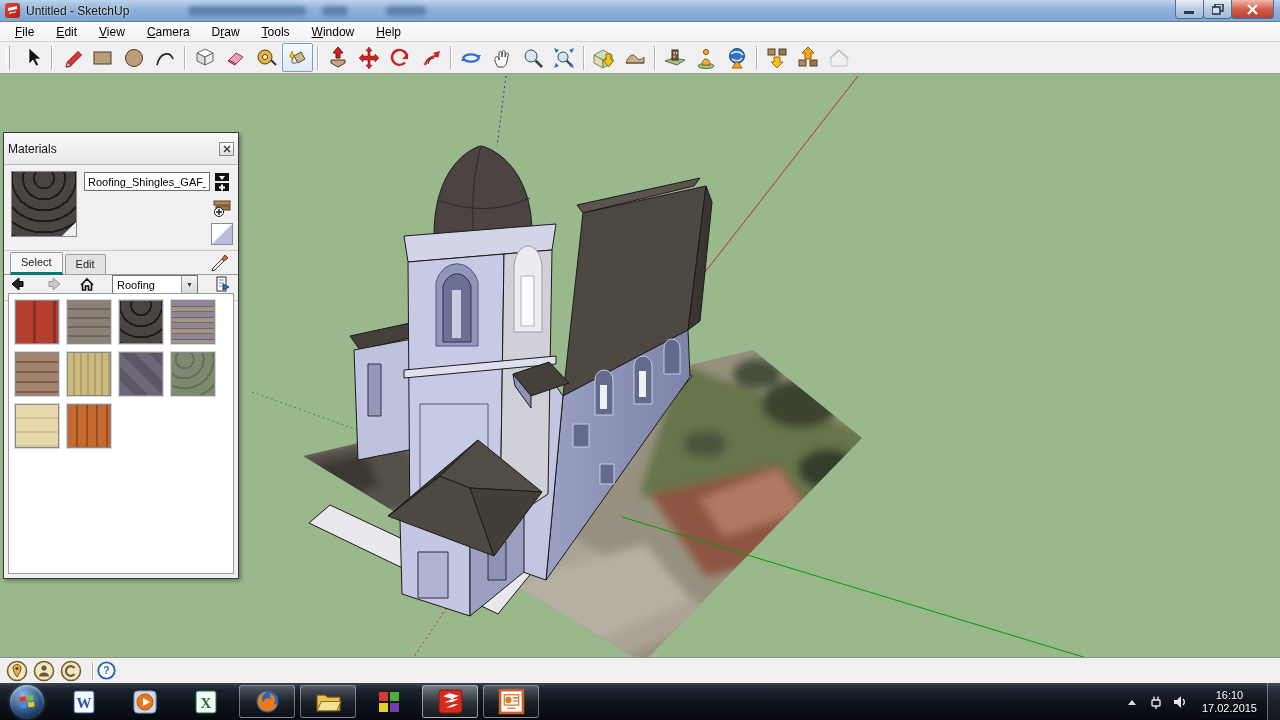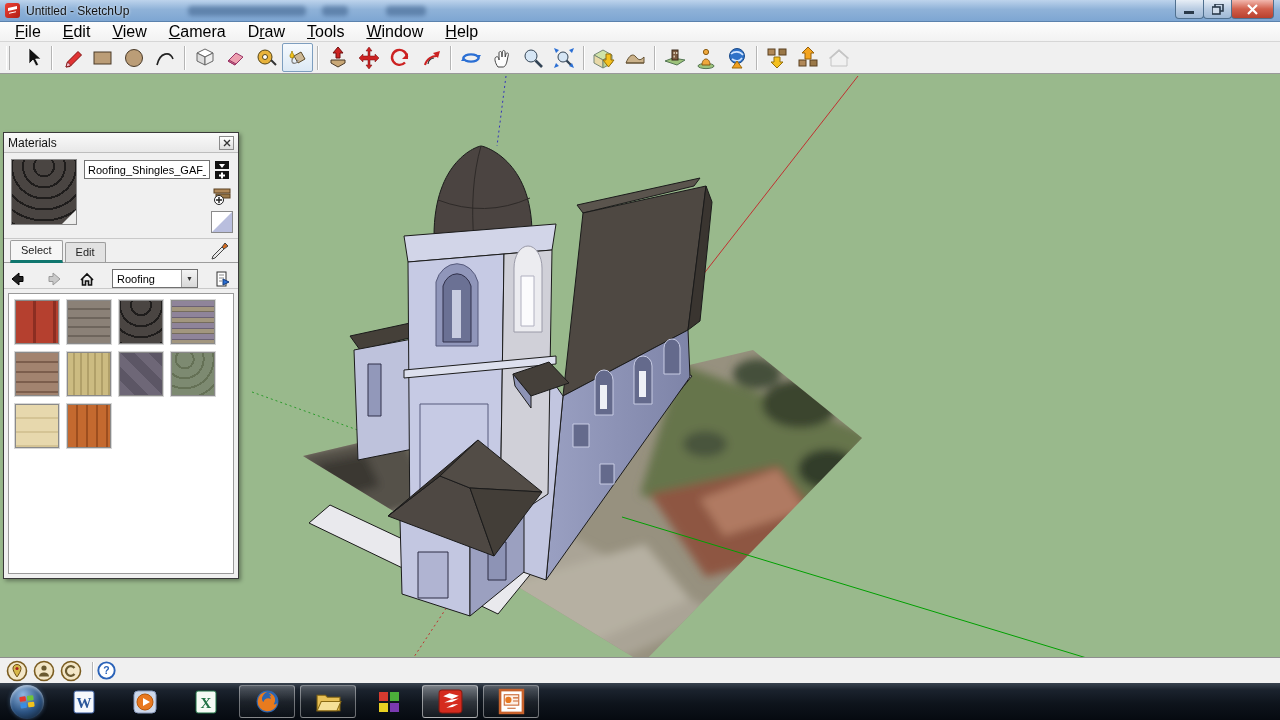--- a/index.html
+++ b/index.html
@@ -19,59 +19,59 @@
   .winbtns{position:absolute;right:6px;top:0;display:flex}
   .winbtn{width:29px;height:19px;display:flex;align-items:center;justify-content:center;
     background:linear-gradient(#e7eef6,#b9cce2 50%,#9fb9d6);border:1px solid #50708f;border-top:none;
     border-radius:0 0 4px 4px;margin-left:-1px}
   .winbtn.close{width:43px;background:linear-gradient(#f2b8ae,#d2604c 50%,#b8402e)}
   .winbtn svg{display:block}
 
   
   .menubar{position:absolute;left:0;top:22px;width:1280px;height:20px;background:linear-gradient(#fdfdfd,#f2f2f2);
     border-bottom:1px solid #d6d6d6;display:flex;align-items:center;padding-left:4px}
-  .menu-item{font-size:16px;color:#000;padding:12px 11px;cursor:default}
+  .menu-item{font-size:12px;color:#000;padding:12px 11px;cursor:default}
   .menu-item u{text-decoration:underline}
 
   
   .toolbar{position:absolute;left:0;top:42px;width:1280px;height:32px;background:#f0f0f0;
     border-bottom:1px solid #9a9a9a;display:flex;align-items:center;padding-left:6px}
   .tgrip{width:4px;height:24px;border-left:1px solid #fff;border-right:1px solid #b0b0b0;margin right:4px;margin-right:6px}
   .tbtn{width:31px;height:29px;display:flex;align-items:center;justify-content:center;border:1px solid transparent;border-radius:2px}
   .tbtn.active{background:linear-gradient(#f6fafd,#dce9f5);border:1px solid #7d9ebf}
   .tbtn.disabled{opacity:.5;filter:grayscale(.9)}
   .tdiv{width:1px;height:24px;background:#b5b5b5;box-shadow:1px 0 0 #fff;margin:0 4px;flex:none}
 
   
   .viewport{position:absolute;left:0;top:74px;width:1280px;height:583px;background:#99b98c}
   .viewport svg{display:block}
 
   
   .mpanel{position:absolute;left:3px;top:58px;width:236px;height:447px;background:#f0f0f0;
     border:1px solid #3a3a3a;box-shadow:2px 2px 4px rgba(0,0,0,.35);font-size:11px}
-  .mp-title{height:20px;background:linear-gradient(#fafafa,#e8e8e8);border-bottom:1px solid #bdbdbd;
+  .mp-title{height:32px;background:linear-gradient(#fafafa,#e8e8e8);border-bottom:1px solid #bdbdbd;
     display:flex;align-items:center;justify-content:space-between;padding:0 4px}
   .mp-title span.cap{font-size:12px;color:#111}
   .mp-close{width:15px;height:14px;border:1px solid #8a8a8a;background:linear-gradient(#fff,#dcdcdc);
     display:flex;align-items:center;justify-content:center;font-size:9px;color:#333;line-height:1}
   .mp-preview{position:relative;height:86px;border-bottom:1px solid #c9c9c9}
   .mp-thumb{position:absolute;left:7px;top:6px;width:66px;height:66px;border:1px solid #8a8a8a;background:#555}
   .mp-thumb .corner{position:absolute;right:0;bottom:0;width:0;height:0;border-style:solid;border-width:0 0 14px 14px;
     border-color:transparent transparent #fff transparent;opacity:.9}
   .mp-name{position:absolute;left:80px;top:7px;width:126px;height:19px;border:1px solid #707070;
     font-family:"Liberation Sans",sans-serif;font-size:11px;padding:1px 3px;background:#fff}
   .mp-side{position:absolute;right:4px;top:6px;width:24px;display:flex;flex-direction:column;gap:4px;align-items:center}
   .mp-sbtn{width:22px;height:22px;display:flex;align-items:center;justify-content:center;background:transparent;border:none}
   .mp-default{width:22px;height:22px;border:1px solid #8a8a8a;background:linear-gradient(135deg,#ffffff 49%,#b9bede 51%)}
   .mp-tabs{position:relative;height:24px;border-bottom:1px solid #9d9d9d;display:flex;align-items:flex-end;padding-left:6px}
   .mtab{height:20px;padding:3px 10px;font-size:11px;border:1px solid #9d9d9d;border-bottom:none;
     border-radius:2px 2px 0 0;background:#e2e2e2;color:#222;margin-right:2px}
   .mtab.active{background:#f6f6f6;height:23px;margin-bottom:-1px;border-bottom:3px solid #0f766e}
   .mp-dropper{position:absolute;right:8px;top:2px}
-  .mp-nav{height:26px;display:flex;align-items:flex-end;gap:16px;padding:0 6px;border-bottom:1px solid #c9c9c9}
+  .mp-nav{height:26px;display:flex;align-items:flex-start;gap:16px;padding:0 6px;border-bottom:1px solid #c9c9c9}
   .mp-navbtn{width:18px;height:18px;display:flex;align-items:center;justify-content:center;background:none;border:none}
   .mp-select{flex:1;height:19px;border:1px solid #707070;background:#fff;display:flex;align-items:center;justify-content:space-between;padding-left:4px}
   .mp-select .val{font-size:11px}
   .dd-btn{width:16px;height:17px;background:linear-gradient(#f4f4f4,#d8d8d8);border-left:1px solid #9a9a9a;
     display:flex;align-items:center;justify-content:center;font-size:7px;color:#333}
   .mp-list{position:absolute;left:4px;top:160px;right:4px;bottom:4px;background:#fff;border:1px solid #9a9a9a;
     padding:6px;display:flex;flex-wrap:wrap;align-content:flex-start;gap:8px}
   .swatch{width:44px;height:44px;border:1px solid #8a8a8a;outline:1px solid #d7d7d7}
 
   
@@ -588,15 +588,39 @@
     </div>
     <div class="app running">
       <svg width="27" height="27" viewBox="0 0 26 26">
         <rect x="2" y="2" width="22" height="22" fill="#fff" stroke="#c8622c" stroke-width="2.5"></rect>
         <rect x="6" y="6.5" width="14" height="10" fill="#fdf0e6" stroke="#c8622c"></rect>
         <circle cx="10" cy="11.5" r="3" fill="#e87820"></circle>
         <path d="M14.5 9.5h5M14.5 12.5h5" stroke="#c8622c"></path>
         <path d="M9 19.5h8" stroke="#c8622c"></path>
       </svg>
     </div>
+    <div class="tray">
+      <div class="tray-icon">
+        <svg width="12" height="10">
+            <path d="M2 8l4-5 4 5z" fill="#ddd"></path>
+          </svg>
+      </div>
+      <div class="tray-icon">
+        <svg width="18" height="18" viewBox="0 0 18 18">
+          <rect x="5" y="7" width="8" height="6" rx="1" fill="none" stroke="#e8e8e8" stroke-width="1.4"></rect>
+          <path d="M7 7V3.5M11 7V3.5M9 13v3" stroke="#e8e8e8" stroke-width="1.4"></path>
+        </svg>
+      </div>
+      <div class="tray-icon">
+        <svg width="18" height="18" viewBox="0 0 18 18">
+          <path d="M3 7v4h3l4 4V3L6 7z" fill="#e8e8e8"></path>
+          <path d="M12 6a4.5 4.5 0 010 6" stroke="#e8e8e8" stroke-width="1.4" fill="none"></path>
+        </svg>
+      </div>
+      <div class="clock">
+        <div>16:10</div>
+        <div>17.02.2015</div>
+      </div>
+      <div class="showdesk"></div>
+    </div>
   </div>
 
 </div>
 
 </body></html>

